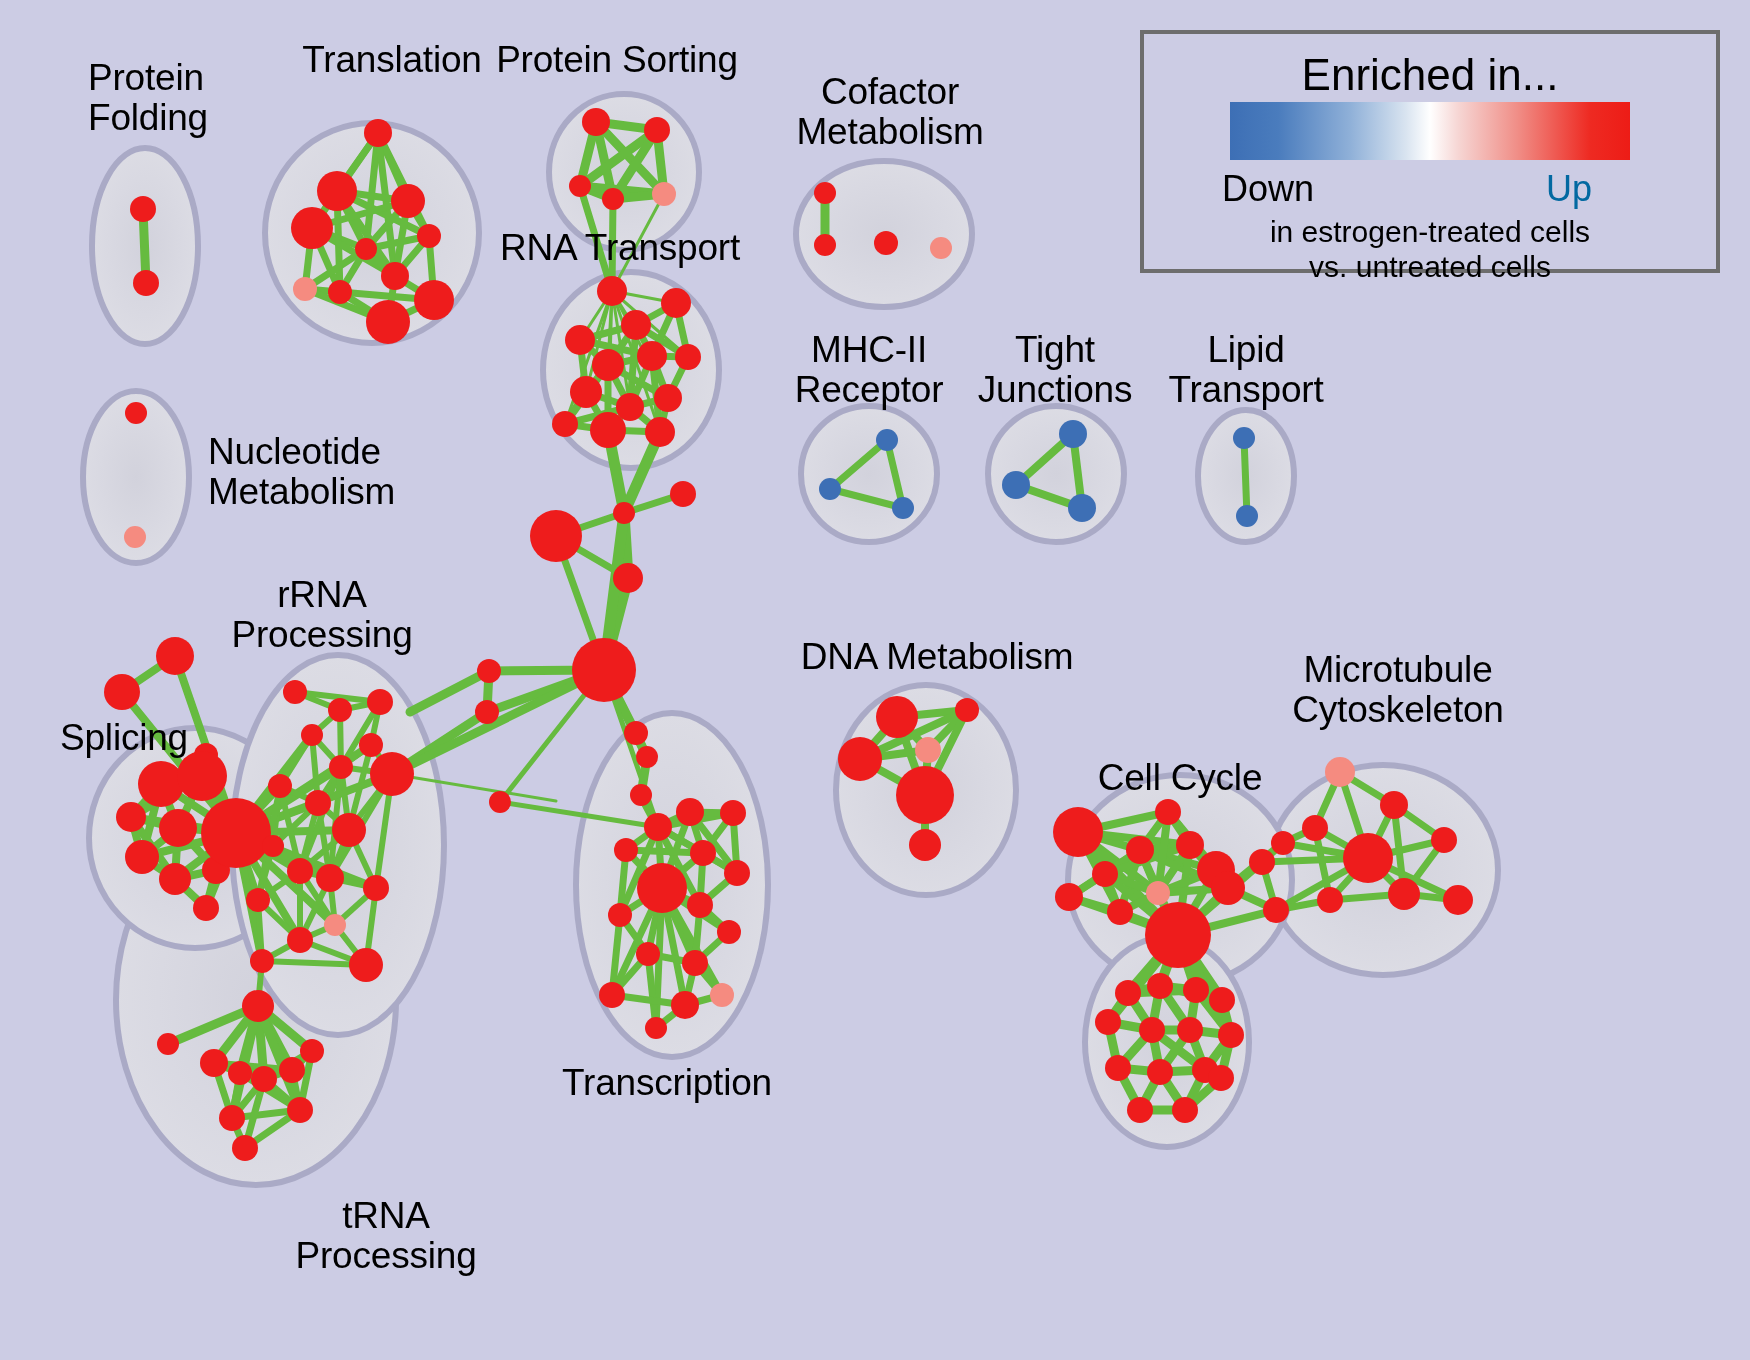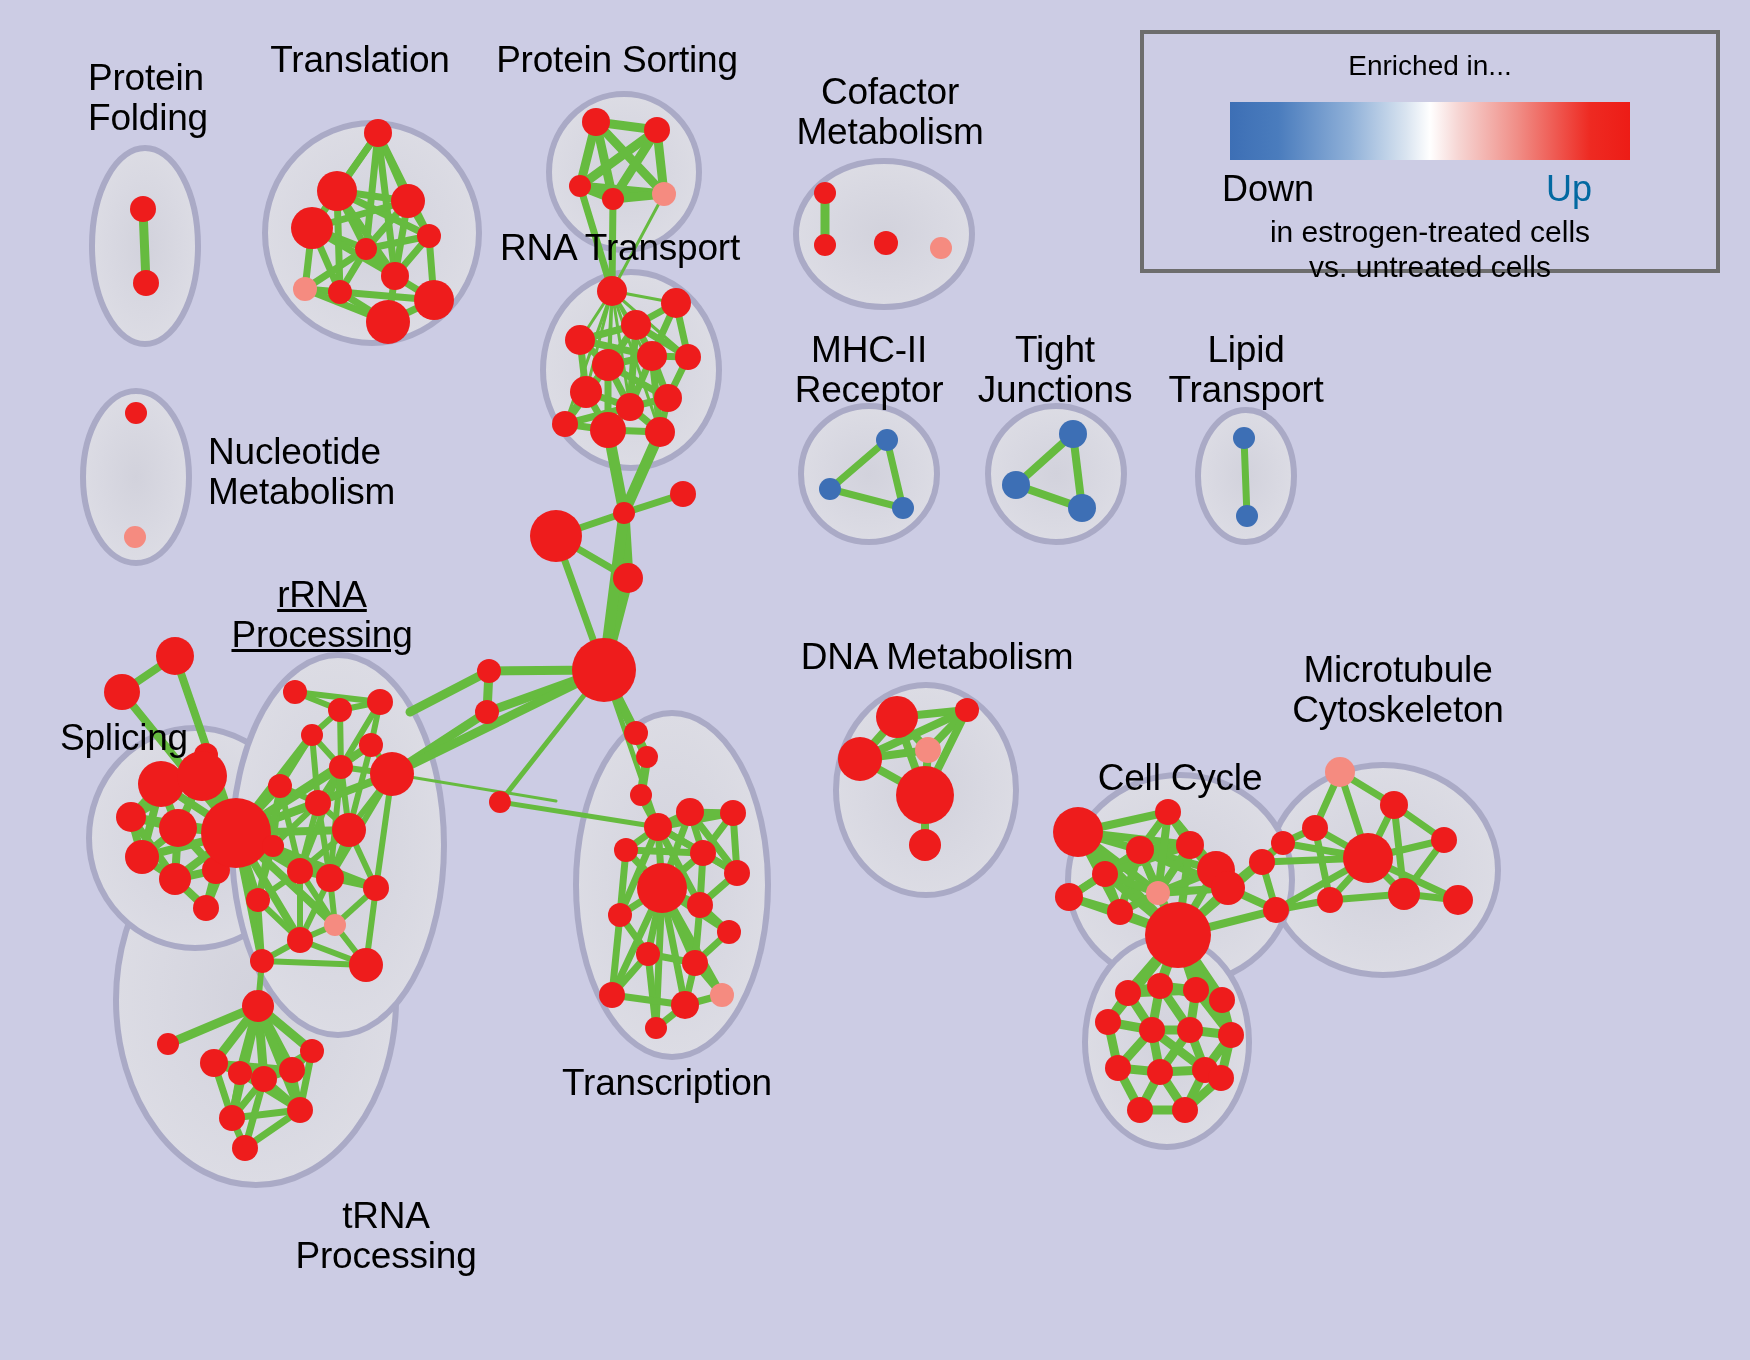--- a/index.html
+++ b/index.html
@@ -28,21 +28,21 @@
   #legend{
     position:absolute;
     left:1140px;top:30px;
     width:580px;height:243px;
     background:#ccccE4;
     border:4px solid #6d6d6d;
     box-sizing:border-box;
   }
   #legend-title{
     position:absolute;left:0;top:16px;width:100%;
-    text-align:center;font-size:28px;color:#000;
+    text-align:center;font-size:44px;color:#000;
     font-family:"Liberation Sans", sans-serif;
   }
   #legend-bar{
     position:absolute;left:86px;top:68px;
     width:400px;height:58px;
     background:linear-gradient(to right,#3d6fb5 0%,#4a7cbd 12%,#8fb0d8 30%,#d9e4f0 44%,#ffffff 50%,#f6d6d4 57%,#f08d86 72%,#ee2a22 90%,#ed1c16 100%);
   }
   #legend-down{position:absolute;left:78px;top:134px;font-size:36px;color:#000;}
   #legend-up{position:absolute;left:402px;top:134px;font-size:36px;color:#0369a1;}
   #legend-sub{
@@ -775,34 +775,34 @@
         <circle cx="1205" cy="1070" r="13"></circle>
         <circle cx="1221" cy="1078" r="13"></circle>
         <circle cx="1140" cy="1110" r="13"></circle>
         <circle cx="1185" cy="1110" r="13"></circle>
       </g>
     </g>
   </svg>
 
   <div class="cluster-label lft" style="left:88px;top:58px;">Protein
 Folding</div>
-  <div class="cluster-label ctr" style="left:360px;top:40px;">Translation</div>
+  <div class="cluster-label ctr" style="left:392px;top:40px;">Translation</div>
   <div class="cluster-label ctr" style="left:617px;top:40px;">Protein Sorting</div>
   <div class="cluster-label ctr" style="left:620px;top:228px;">RNA Transport</div>
   <div class="cluster-label ctr" style="left:890px;top:72px;">Cofactor
 Metabolism</div>
   <div class="cluster-label lft" style="left:208px;top:432px;">Nucleotide
 Metabolism</div>
   <div class="cluster-label ctr" style="left:869px;top:330px;">MHC-II
 Receptor</div>
   <div class="cluster-label ctr" style="left:1055px;top:330px;">Tight
 Junctions</div>
   <div class="cluster-label ctr" style="left:1246px;top:330px;">Lipid
 Transport</div>
-  <div class="cluster-label ctr" style="left:322px;top:575px;text-decoration:underline;">rRNA
+  <div class="cluster-label ctr" style="left:322px;top:575px;">rRNA
 Processing</div>
   <div class="cluster-label lft" style="left:60px;top:718px;">Splicing</div>
   <div class="cluster-label ctr" style="left:386px;top:1196px;">tRNA
 Processing</div>
   <div class="cluster-label ctr" style="left:667px;top:1063px;">Transcription</div>
   <div class="cluster-label ctr" style="left:937px;top:637px;">DNA Metabolism</div>
   <div class="cluster-label ctr" style="left:1180px;top:758px;">Cell Cycle</div>
   <div class="cluster-label ctr" style="left:1398px;top:650px;">Microtubule
 Cytoskeleton</div>
 

